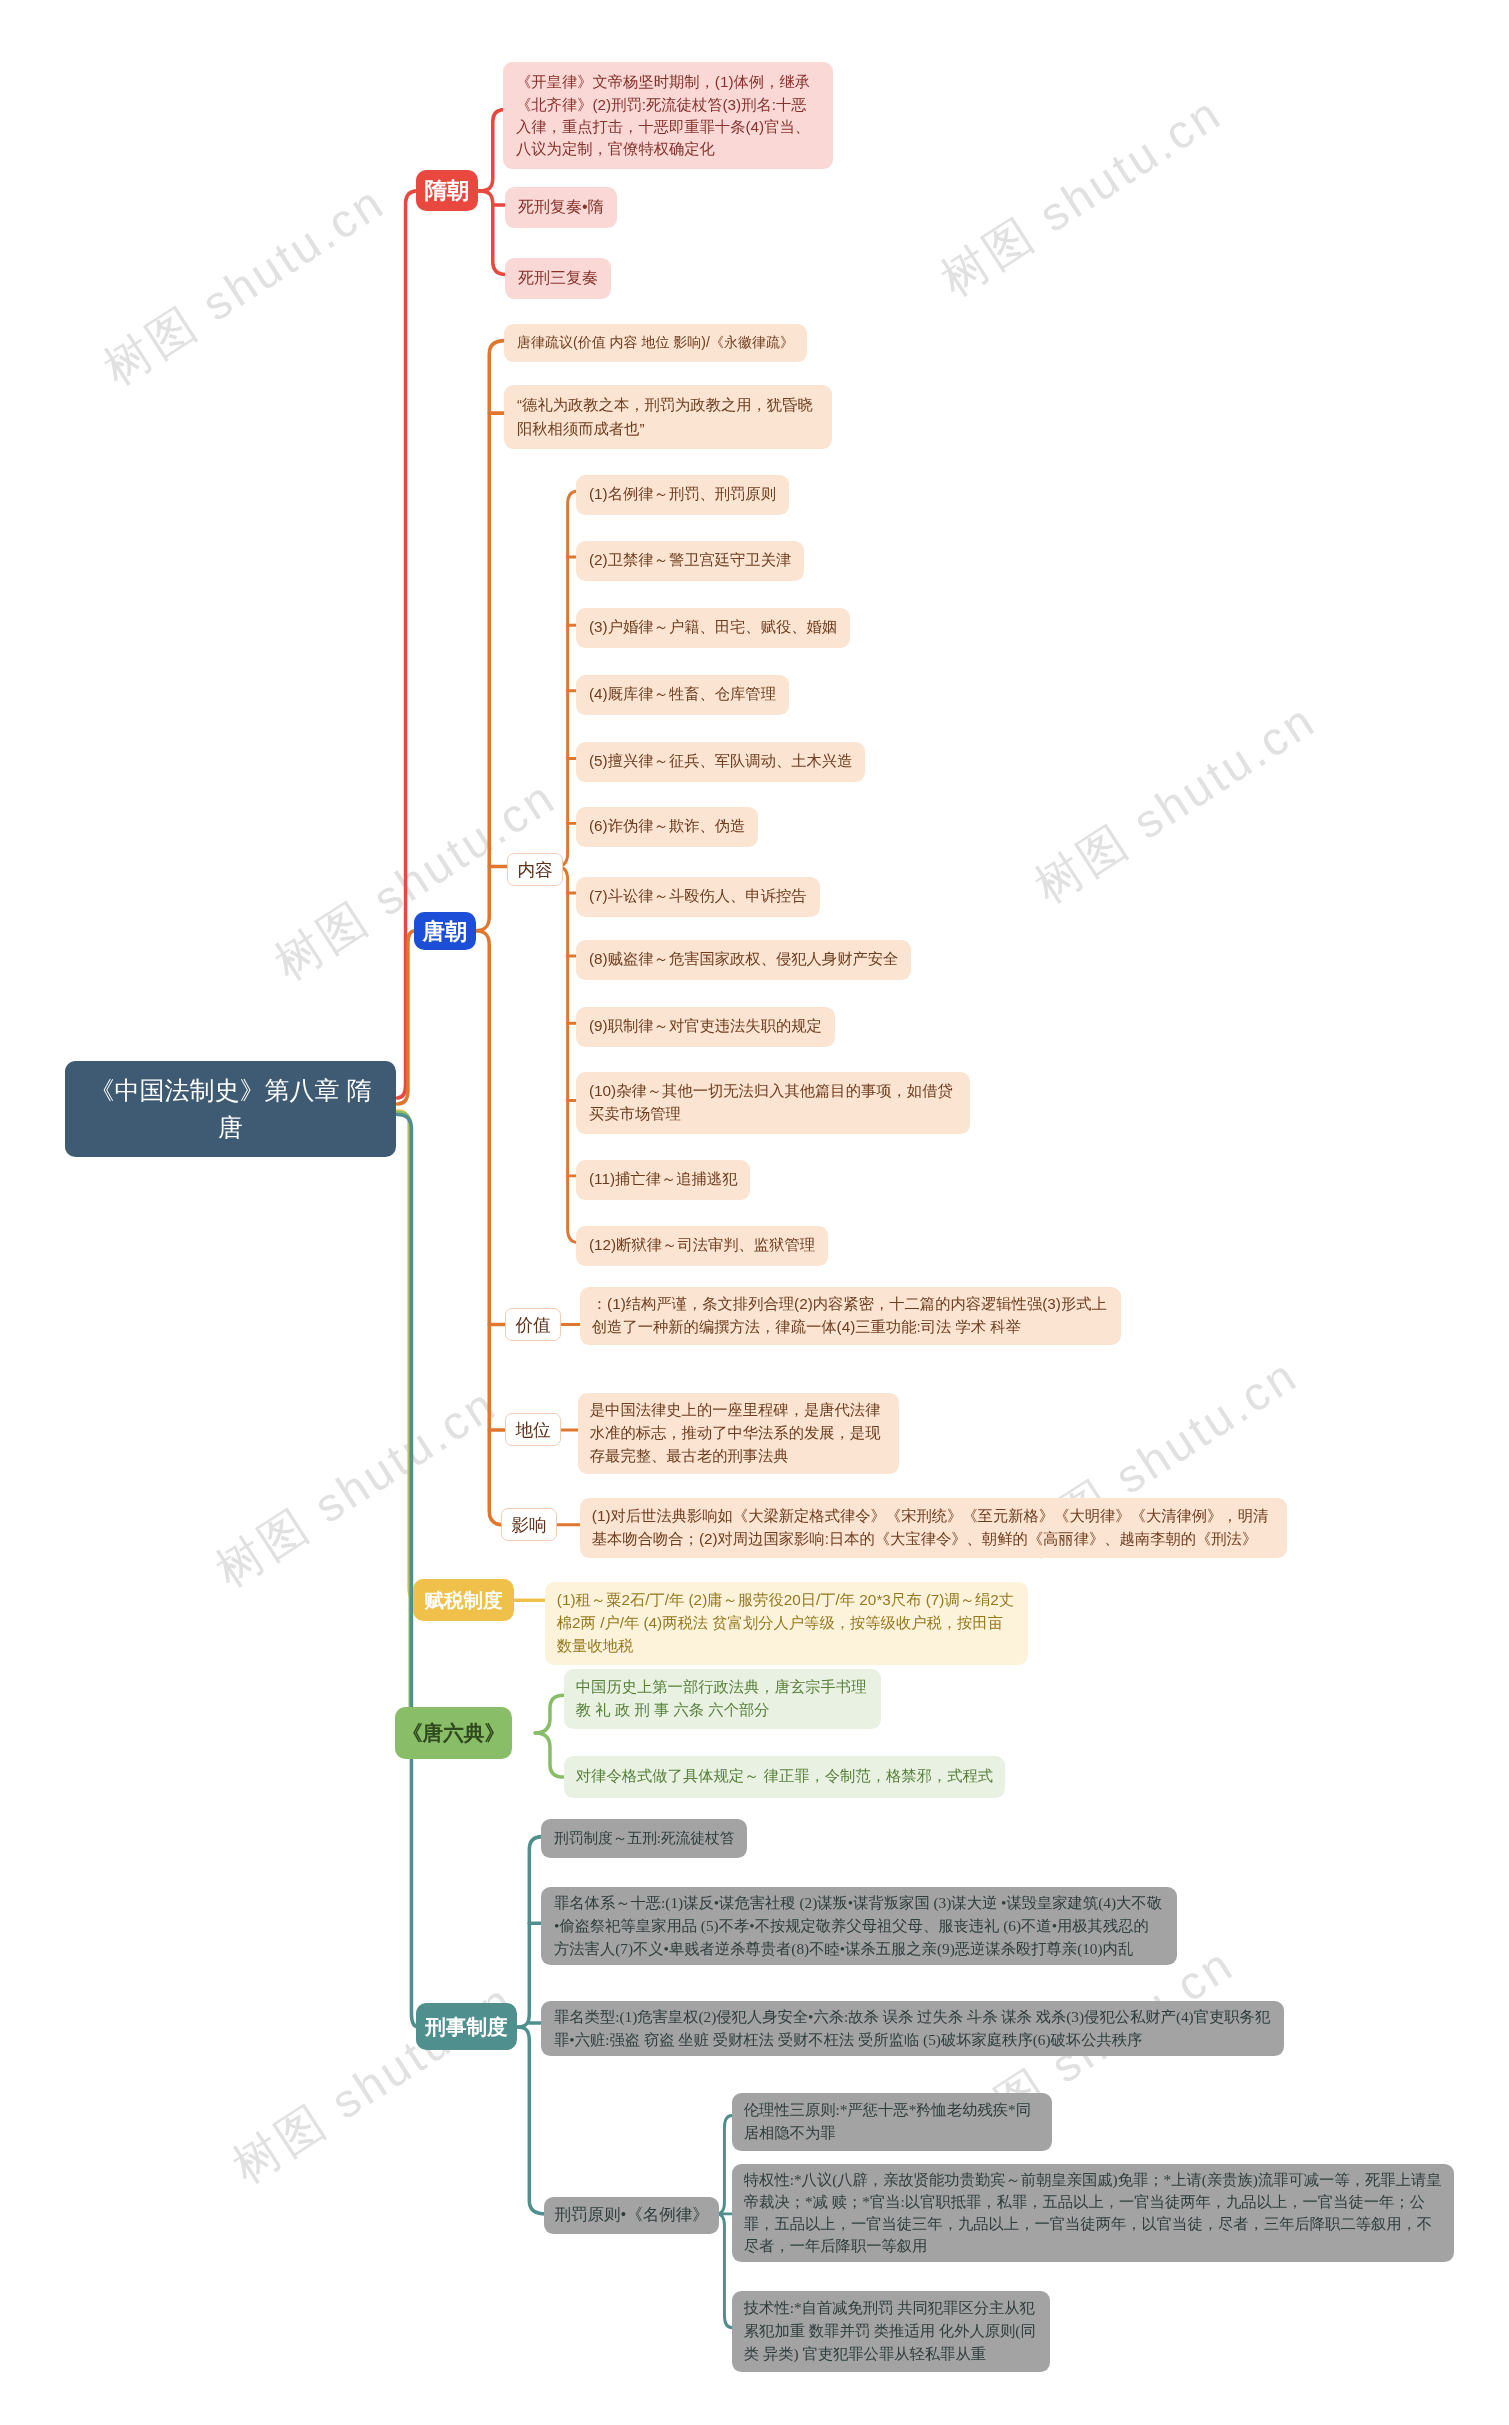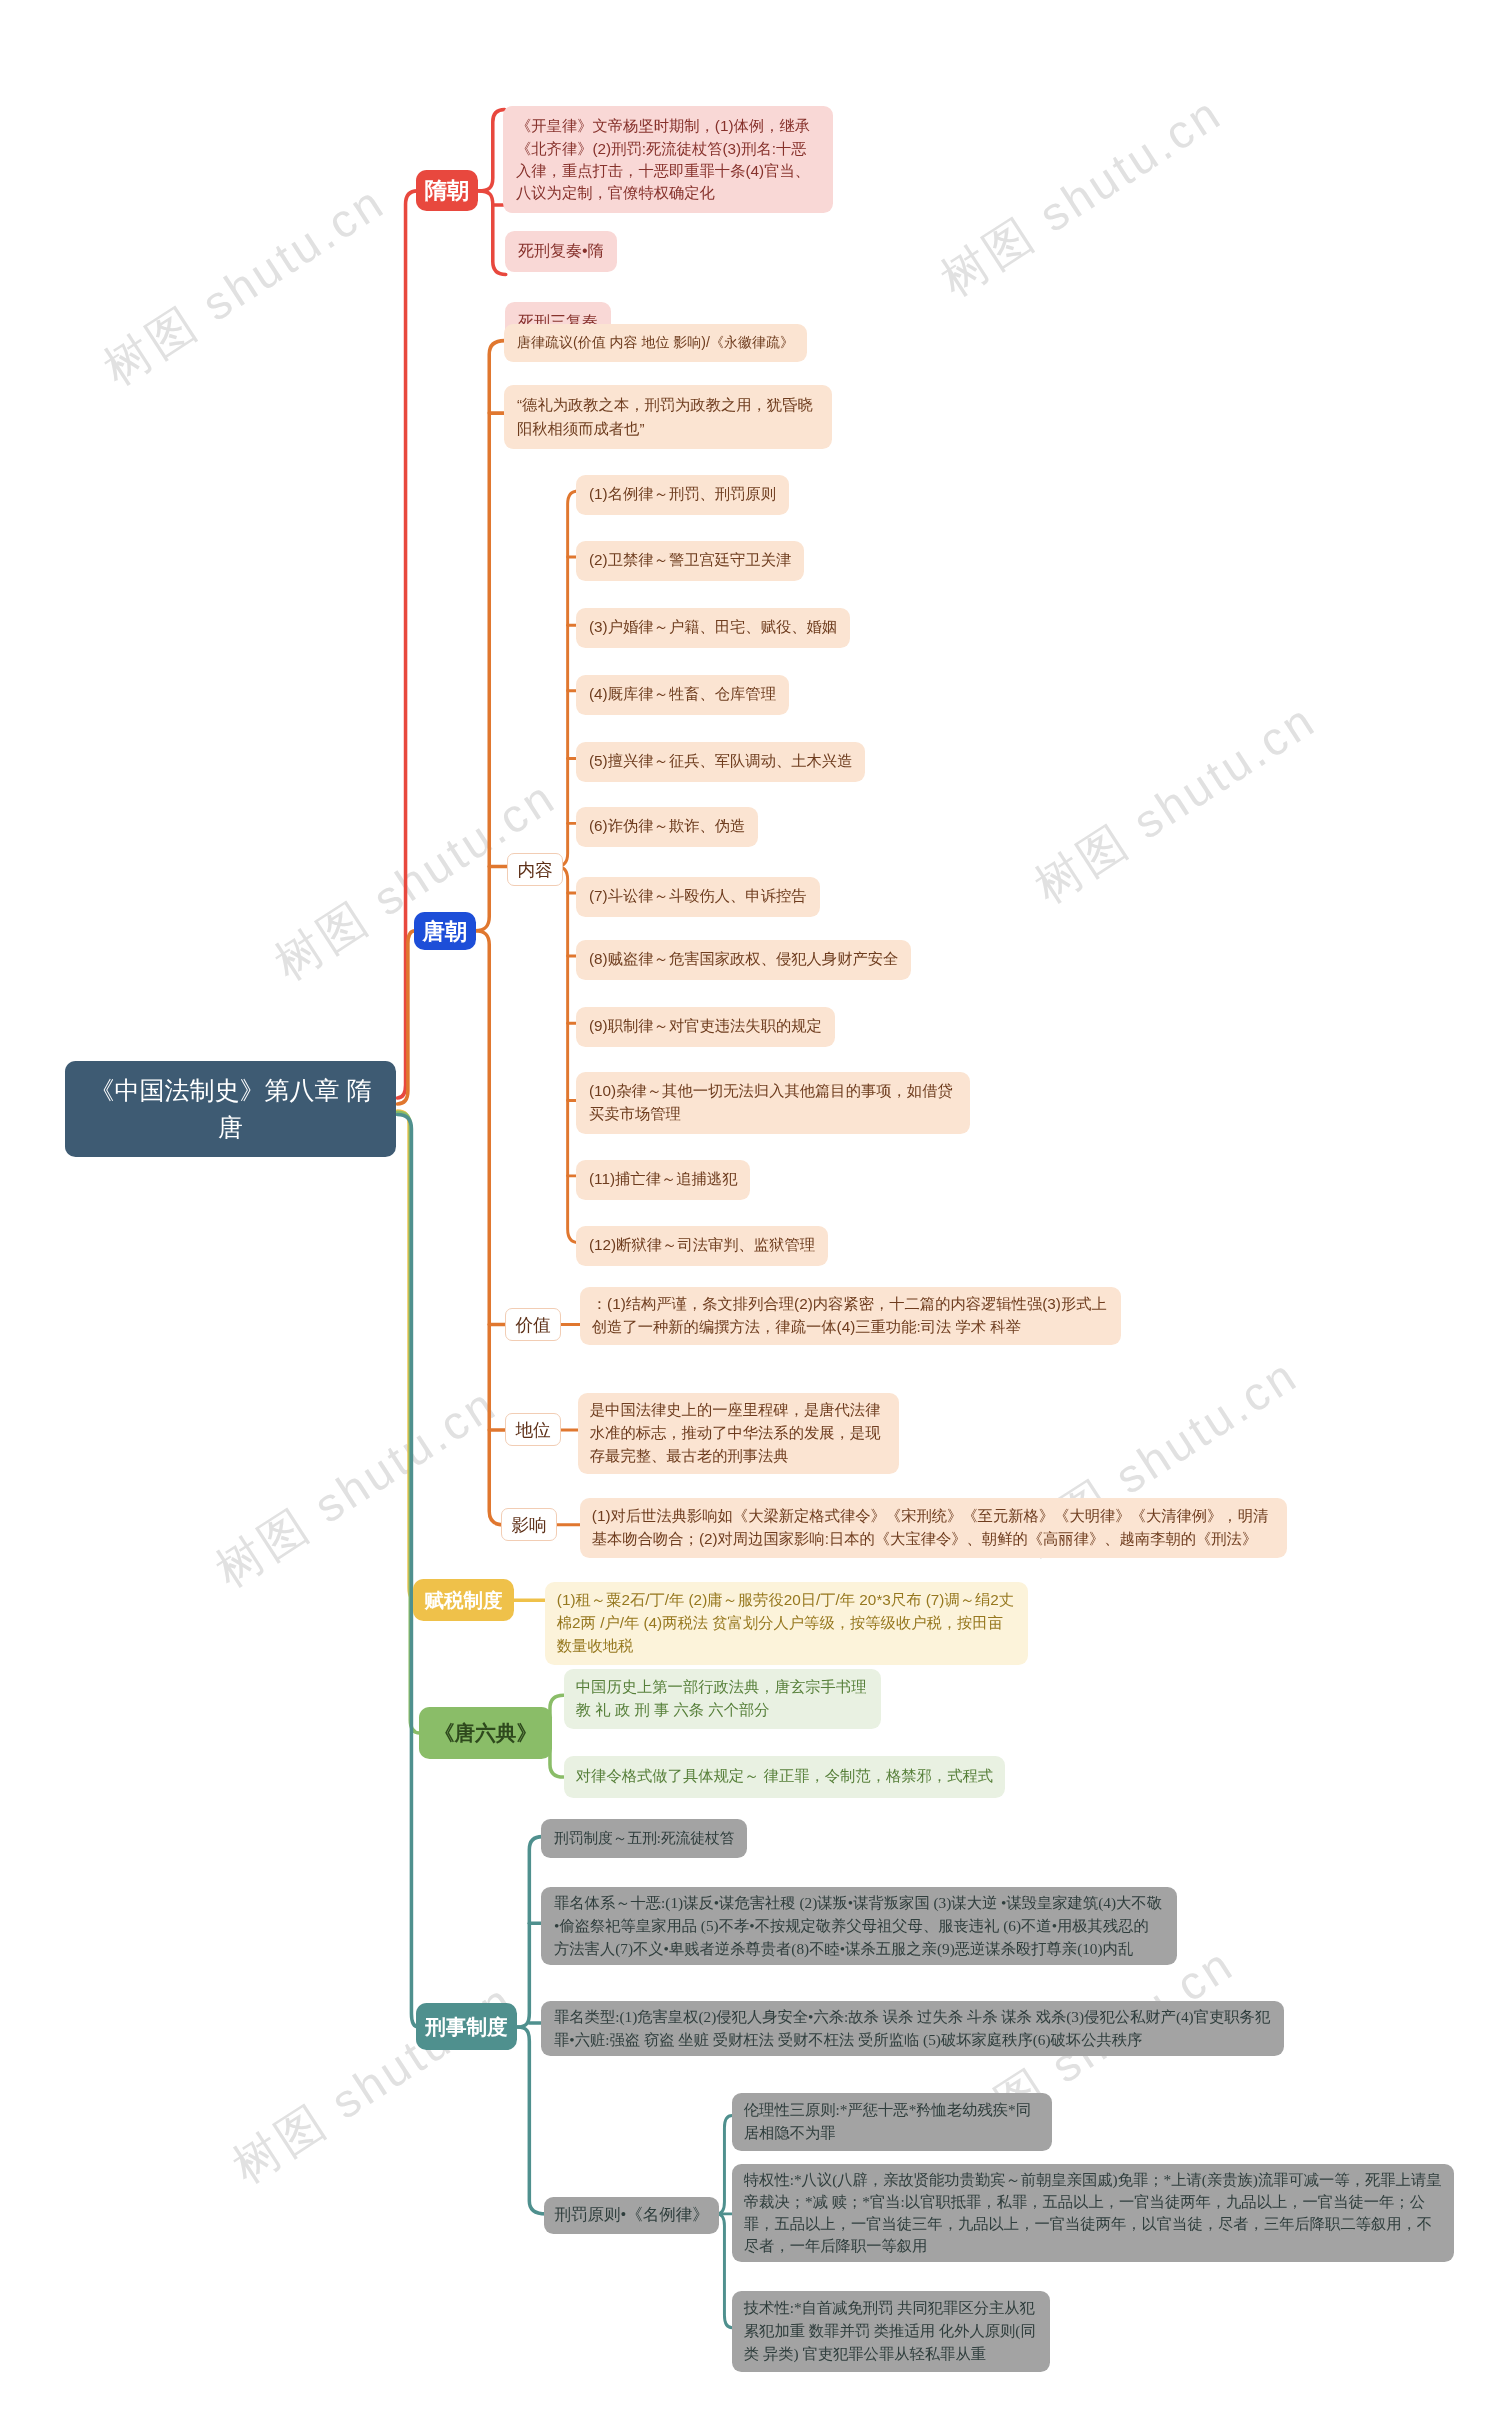--- a/index.html
+++ b/index.html
@@ -11,21 +11,21 @@
   .wm{
     position:absolute;z-index:0;color:#d7d7d7;opacity:.75;font-size:47px;
     transform:rotate(-33deg);white-space:nowrap;letter-spacing:3.5px;user-select:none;
   }
   .node{position:absolute;z-index:2;box-sizing:border-box;}
   .box{
     border-radius:9.4px;padding:8.3px 13px;font-size:15.3px;line-height:1.5;
     word-break:break-all;
   }
   .nw{white-space:nowrap;}
-  .pink{background:#f9d8d6;color:#86312b;margin-top:44px;}
+  .pink{background:#f9d8d6;color:#86312b;}
   .peach{background:#fbe4d2;color:#6e3c1e;}
   .lyellow{background:#fcf3da;color:#96781f;}
   .lgreen{background:#e9f1e2;color:#567f39;}
   .lteal{background:#a3a3a3;color:#2e3d3c;font-family:Liberation Serif, serif;}
   .pill{
     border-radius:10.6px;display:flex;align-items:center;justify-content:center;
     font-weight:bold;
   }
   .pill-red{background:#e8483e;color:#ffffff;font-size:22.4px;}
   .pill-orange{background:#1d4ed8;color:#ffffff;font-size:22.4px;}
@@ -144,21 +144,21 @@
 
 <div class="node tag" style="left:505px;top:1413px">地位</div>
 <div class="node box peach" style="left:578px;top:1393px;width:321px;padding:5.9px 11.8px">是中国法律史上的一座里程碑，是唐代法律水准的标志，推动了中华法系的发展，是现存最完整、最古老的刑事法典</div>
 
 <div class="node tag" style="left:501px;top:1508px">影响</div>
 <div class="node box peach" style="left:580px;top:1498px;width:707px;padding:7px 11.8px">(1)对后世法典影响如《大梁新定格式律令》《宋刑统》《至元新格》《大明律》《大清律例》，明清基本吻合吻合；(2)对周边国家影响:日本的《大宝律令》、朝鲜的《高丽律》、越南李朝的《刑法》</div>
 
 <div class="node pill pill-gold" style="left:413px;top:1579px;width:101px;height:42px">赋税制度</div>
 <div class="node box lyellow" style="left:545px;top:1582px;width:483px;padding:7px 11.8px">(1)租～粟2石/丁/年 (2)庸～服劳役20日/丁/年 20*3尺布 (7)调～绢2丈 棉2两 /户/年 (4)两税法 贫富划分人户等级，按等级收户税，按田亩数量收地税</div>
 
-<div class="node pill pill-green" style="left:419px;top:1707px;width:133px;height:52px">《唐六典》</div>
+<div class="node pill pill-green" style="left:395px;top:1707px;width:117px;height:52px">《唐六典》</div>
 <div class="node box lgreen" style="left:564px;top:1669px;width:317px;padding:7px 11.8px">中国历史上第一部行政法典，唐玄宗手书理 教 礼 政 刑 事 六条 六个部分</div>
 <div class="node box lgreen nw" style="left:564px;top:1756px;padding:9.4px 11.8px">对律令格式做了具体规定～ 律正罪，令制范，格禁邪，式程式</div>
 
 <div class="node pill pill-teal" style="left:416px;top:2003px;width:101px;height:47px">刑事制度</div>
 <div class="node box lteal nw" style="left:541px;top:1819px;font-size:14.7px">刑罚制度～五刑:死流徒杖笞</div>
 <div class="node box lteal" style="left:541px;top:1887px;width:636px;padding:4.7px 13px">罪名体系～十恶:(1)谋反•谋危害社稷 (2)谋叛•谋背叛家国 (3)谋大逆 •谋毁皇家建筑(4)大不敬•偷盗祭祀等皇家用品 (5)不孝•不按规定敬养父母祖父母、服丧违礼 (6)不道•用极其残忍的方法害人(7)不义•卑贱者逆杀尊贵者(8)不睦•谋杀五服之亲(9)恶逆谋杀殴打尊亲(10)内乱</div>
 <div class="node box lteal" style="left:541px;top:2001px;width:743px;padding:4.7px 13px">罪名类型:(1)危害皇权(2)侵犯人身安全•六杀:故杀 误杀 过失杀 斗杀 谋杀 戏杀(3)侵犯公私财产(4)官吏职务犯罪•六赃:强盗 窃盗 坐赃 受财枉法 受财不枉法 受所监临 (5)破坏家庭秩序(6)破坏公共秩序</div>
 <div class="node box lteal nw" style="left:544px;top:2197px;font-size:16.5px;padding:5.9px 10.6px">刑罚原则•《名例律》</div>
 <div class="node box lteal" style="left:732px;top:2093px;width:320px;padding:5.9px 11.8px">伦理性三原则:*严惩十恶*矜恤老幼残疾*同居相隐不为罪</div>
 <div class="node box lteal" style="left:732px;top:2164px;width:722px;padding:4.7px 11.8px;line-height:1.45">特权性:*八议(八辟，亲故贤能功贵勤宾～前朝皇亲国戚)免罪；*上请(亲贵族)流罪可减一等，死罪上请皇帝裁决；*减 赎；*官当:以官职抵罪，私罪，五品以上，一官当徒两年，九品以上，一官当徒一年；公罪，五品以上，一官当徒三年，九品以上，一官当徒两年，以官当徒，尽者，三年后降职二等叙用，不尽者，一年后降职一等叙用</div>

